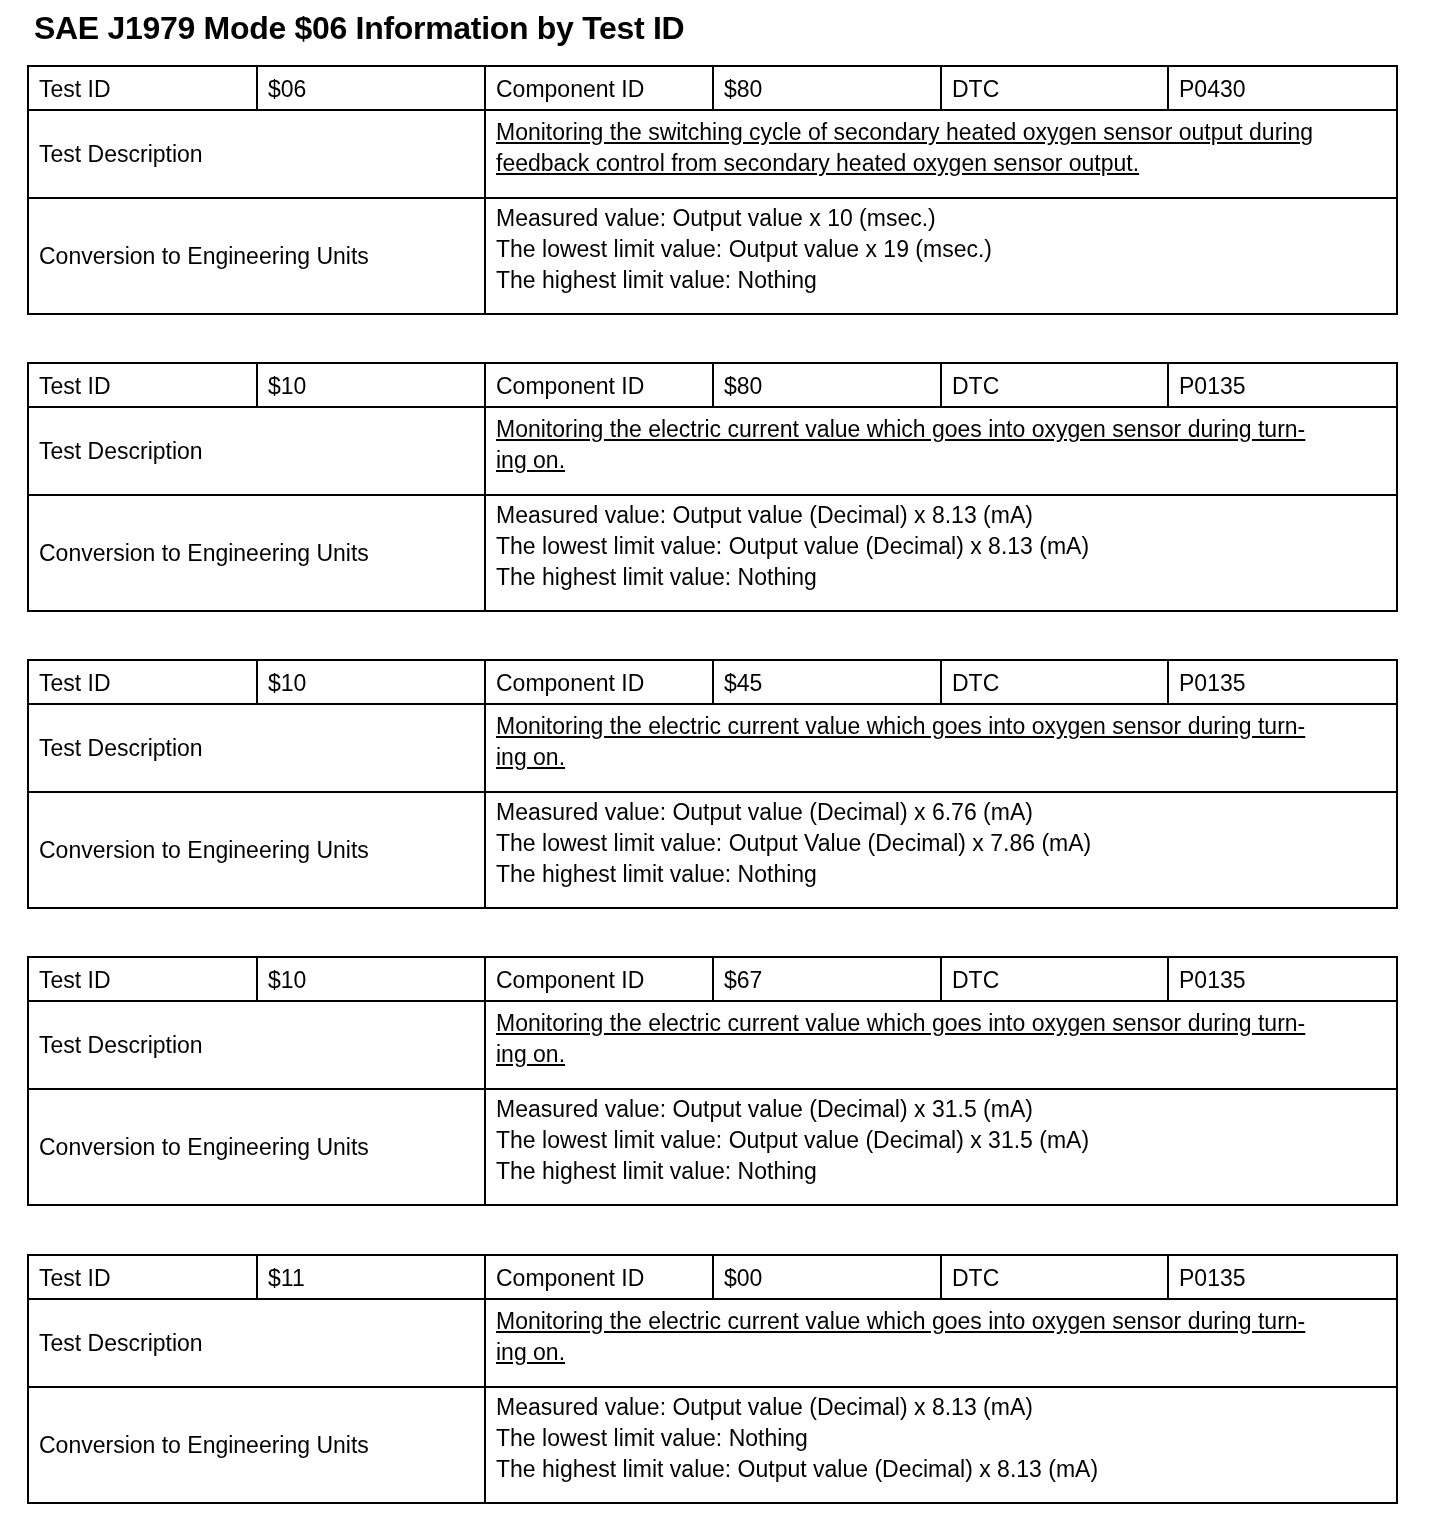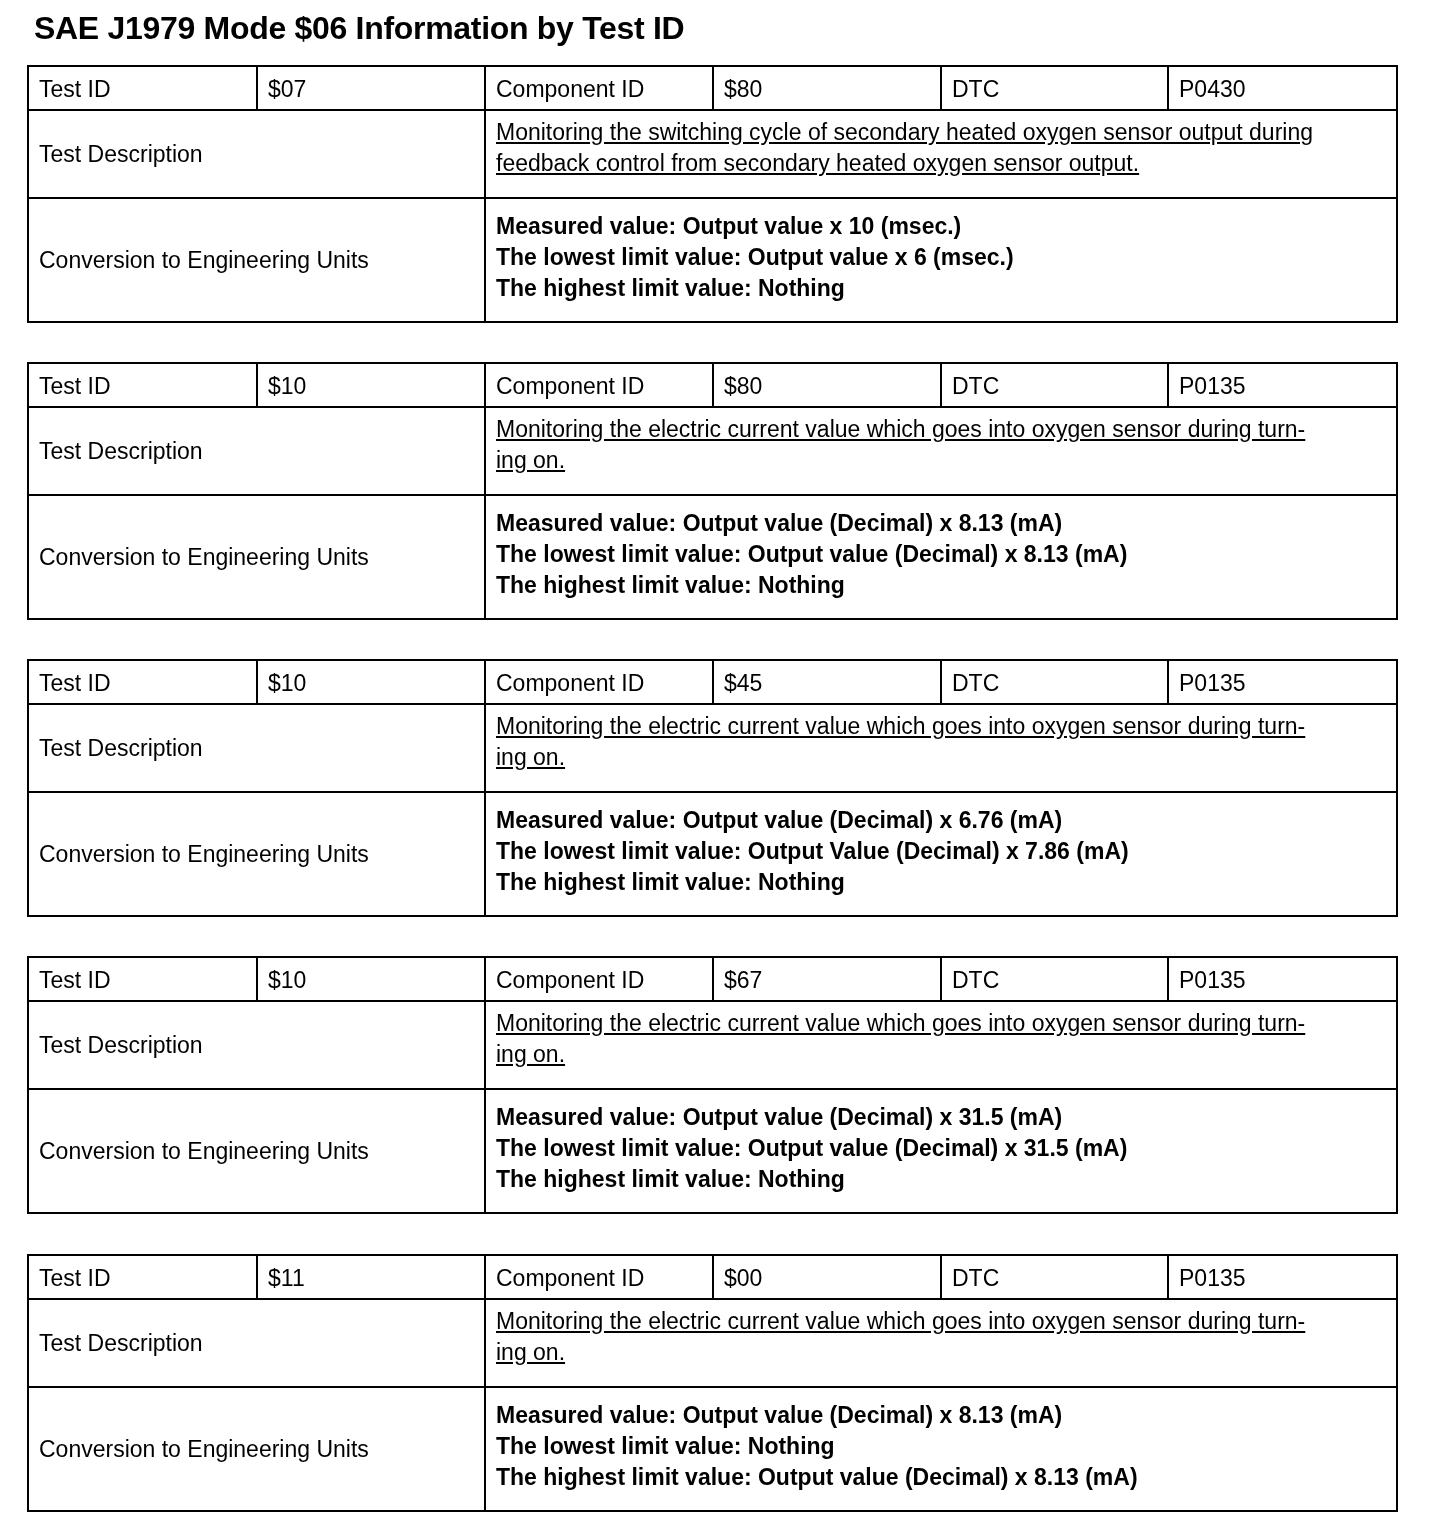--- a/index.html
+++ b/index.html
@@ -30,21 +30,21 @@
     .test-table td {
       border: 2px solid #000000;
       padding: 0 10px;
       vertical-align: middle;
       line-height: 31px;
     }
     .test-table tr.row-header td { height: 44px; vertical-align: top; padding-top: 7px; box-sizing: border-box; }
     .test-table tr.row-desc td { height: 80px; }
     .test-table tr.row-desc td.value { vertical-align: top; padding-top: 6px; text-decoration: underline; }
     .test-table tr.row-conv td { height: 110px; }
-    .test-table tr.row-conv td.value { vertical-align: top; padding-top: 12px; font-weight: bold; }
+    .test-table tr.row-conv td.value { vertical-align: top; padding-top: 4px; }
     .line { display: block; white-space: nowrap; }
     .t0 { top: 65px; }
     .t1 { top: 362px; }
     .t2 { top: 659px; }
     .t3 { top: 956px; }
     .t4 { top: 1254px; }
   </style>
 </head>
 <body>
 
@@ -55,38 +55,38 @@
       <col style="width:229px">
       <col style="width:228px">
       <col style="width:228px">
       <col style="width:228px">
       <col style="width:227px">
       <col style="width:229px">
     </colgroup>
   <tbody>
       <tr class="row-header">
     <td>Test ID</td>
-    <td>$07</td>
+    <td>$06</td>
     <td>Component ID</td>
     <td>$80</td>
     <td>DTC</td>
     <td>P0430</td>
   </tr>
   <tr class="row-desc">
     <td colspan="2">Test Description</td>
     <td colspan="4" class="value">
       <span class="line">Monitoring the switching cycle of secondary heated oxygen sensor output during</span>
       <span class="line">feedback control from secondary heated oxygen sensor output.</span>
     </td>
   </tr>
   <tr class="row-conv">
     <td colspan="2">Conversion to Engineering Units</td>
     <td colspan="4" class="value">
       <span class="line">Measured value: Output value x 10 (msec.)</span>
-      <span class="line">The lowest limit value: Output value x 6 (msec.)</span>
+      <span class="line">The lowest limit value: Output value x 19 (msec.)</span>
       <span class="line">The highest limit value: Nothing</span>
     </td>
   </tr>
 </tbody>
   </table>
 
 <table class="test-table t1">
   <colgroup>
       <col style="width:229px">
       <col style="width:228px">

